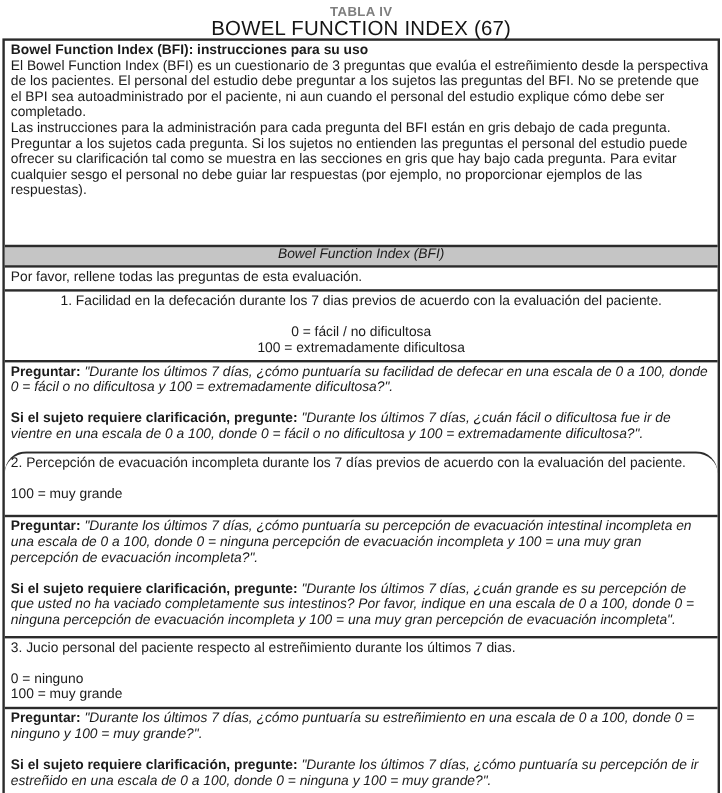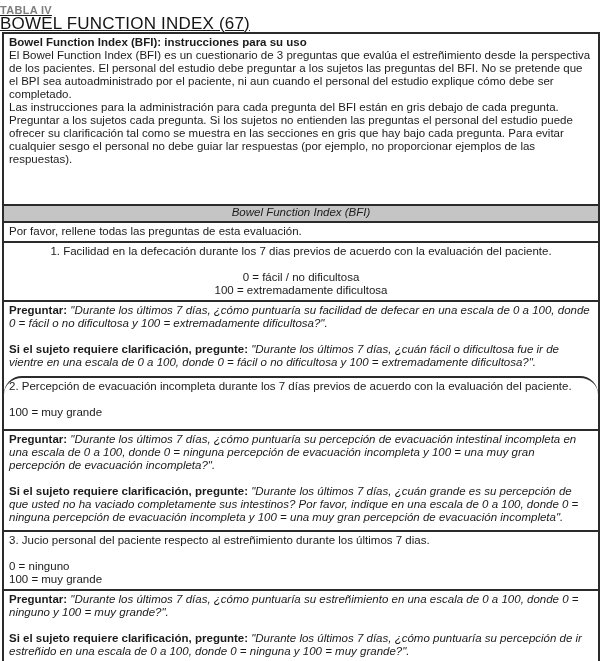--- a/index.html
+++ b/index.html
@@ -5,21 +5,21 @@
   html, body { margin: 0; padding: 0; background: #ffffff; }
   .page {
     width: 602px; height: 661px;
     box-sizing: border-box;
     font-family: "Liberation Sans", sans-serif;
     font-size: 11.5px;
     line-height: 13px;
     color: #1b1b1b;
     overflow: hidden;
   }
-  .titles { padding-top: 4px; text-decoration: underline; }
+  .titles { text-align: center; padding-top: 4px; }
   .title-gray { color: #7e7e7e; font-weight: bold; font-size: 11px; letter-spacing: 0.3px; }
   .title-main { color: #141414; font-size: 17px; letter-spacing: 0.2px; }
   .tbl {
     margin: 2px 2px 0 2px;
     border: 2px solid #2b2b2b;
   }
   .row {
     box-sizing: border-box;
     padding: 2px 5px 3px 5px;
     border-top: 2px solid #2b2b2b;

